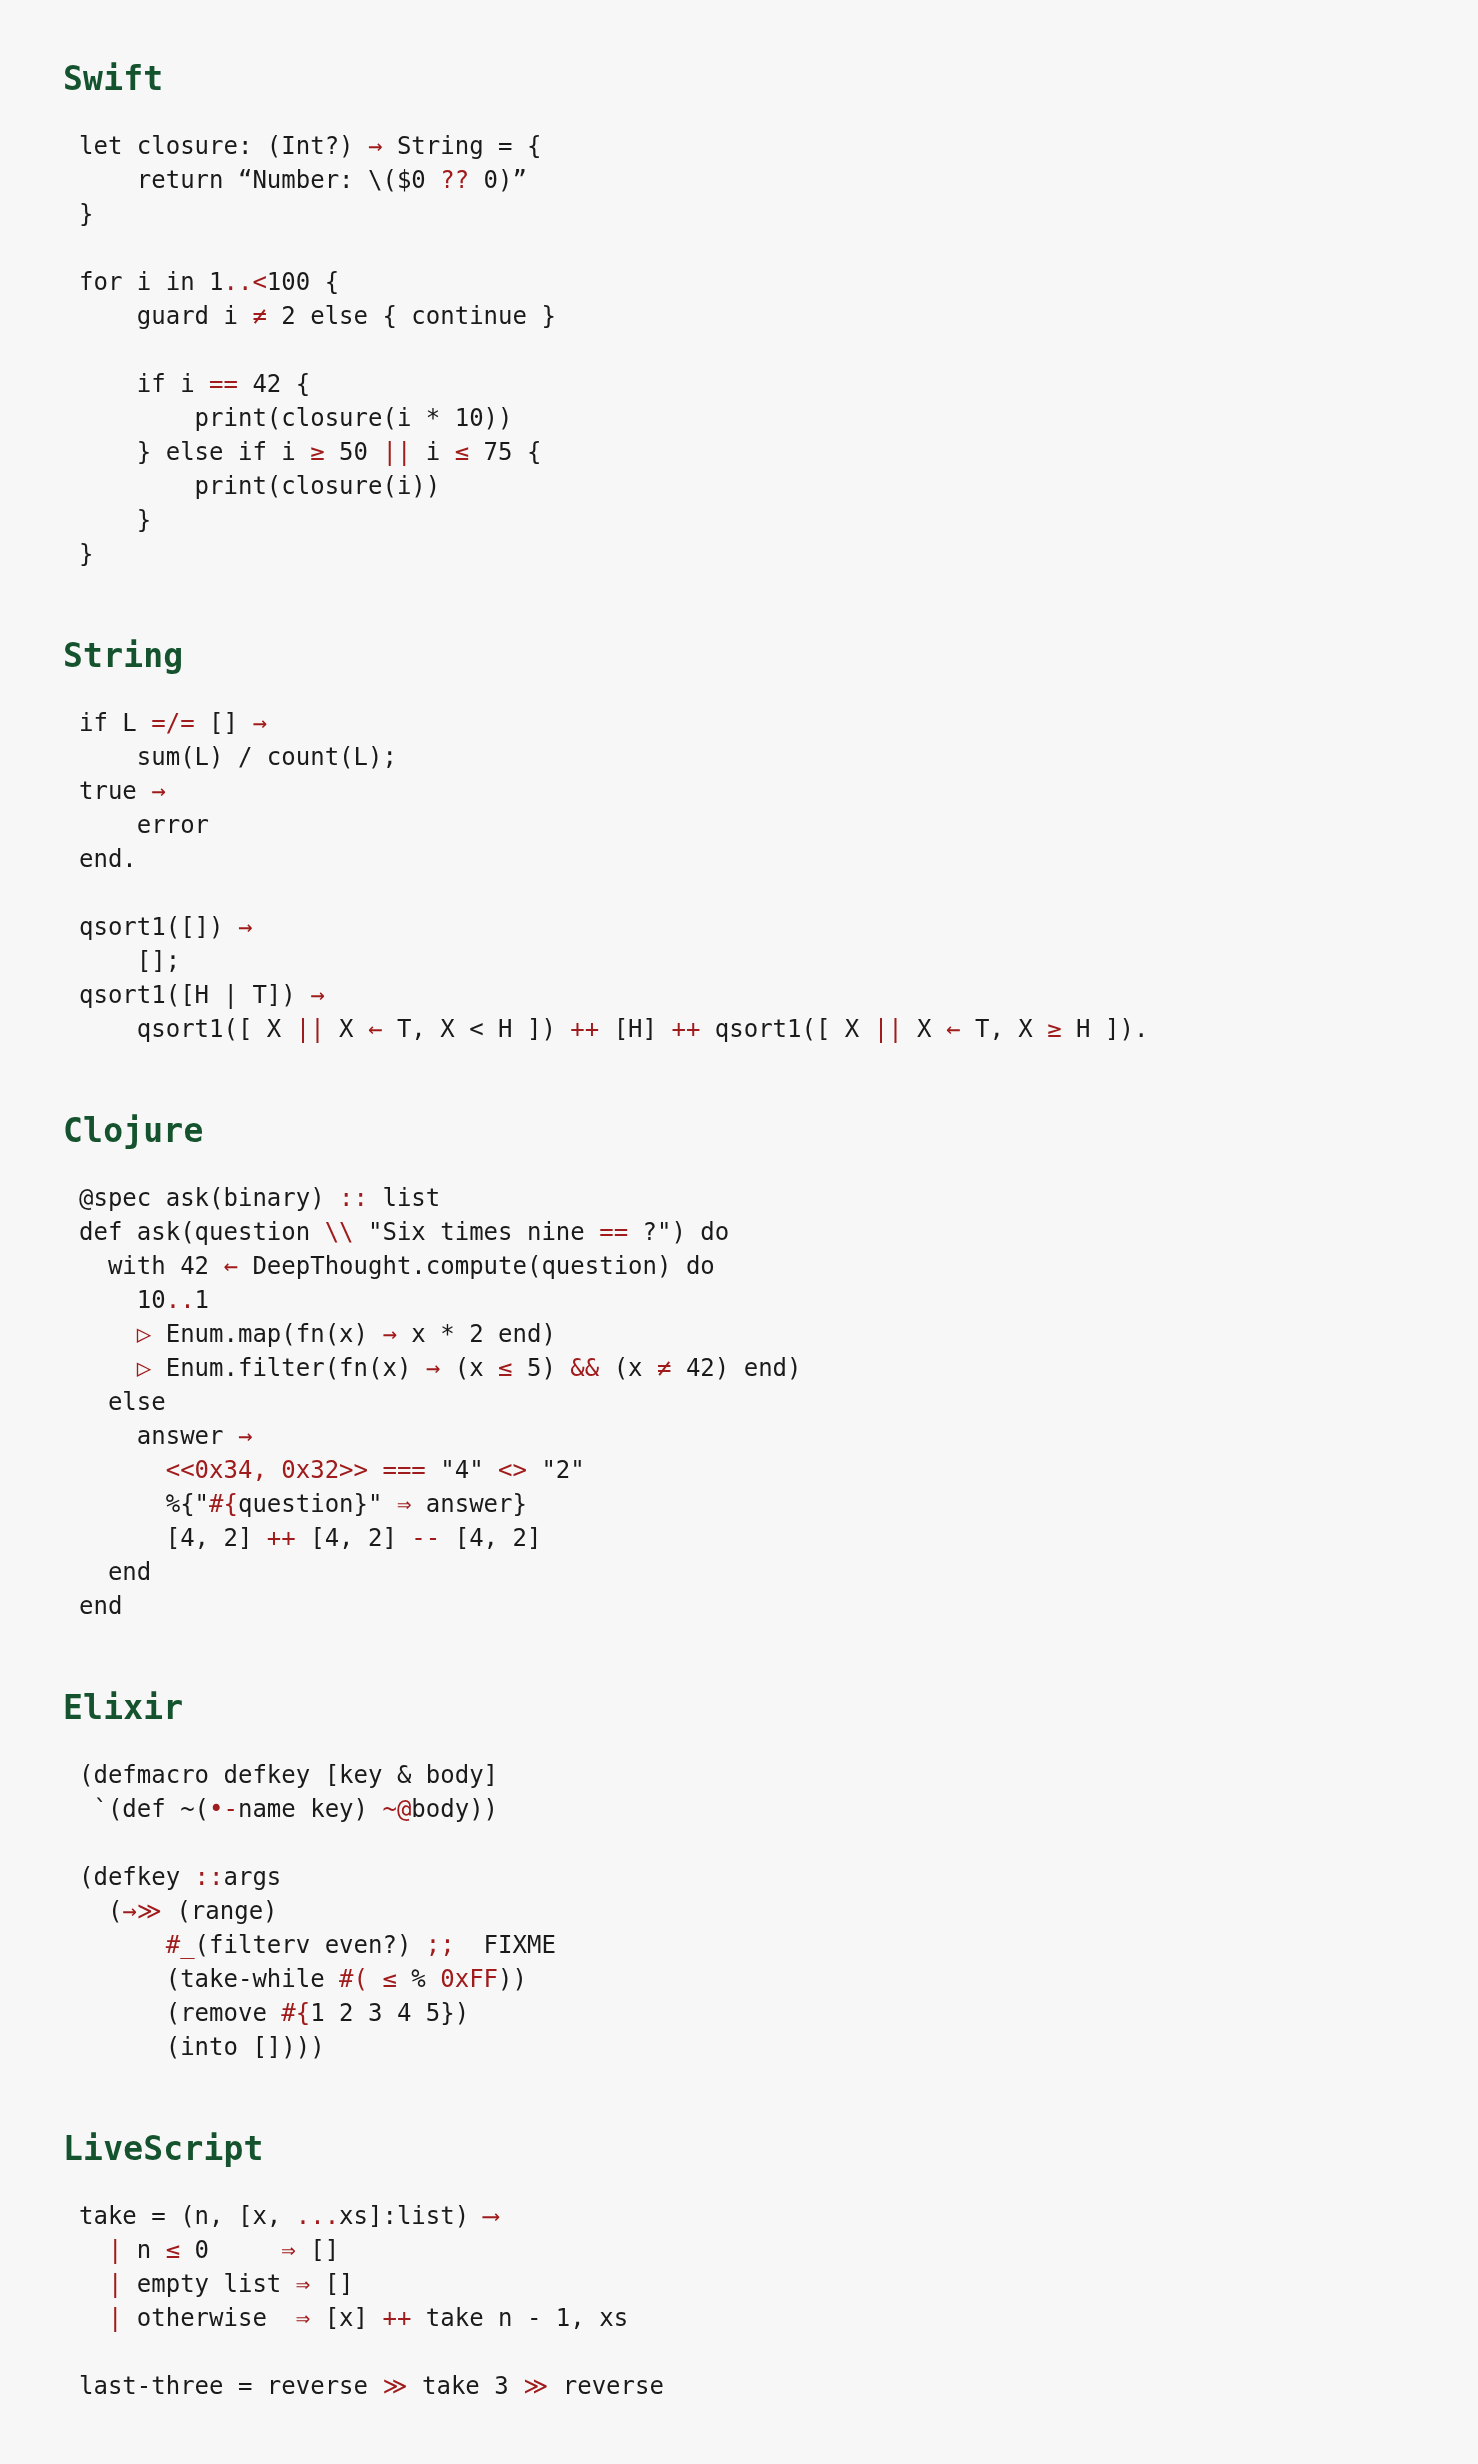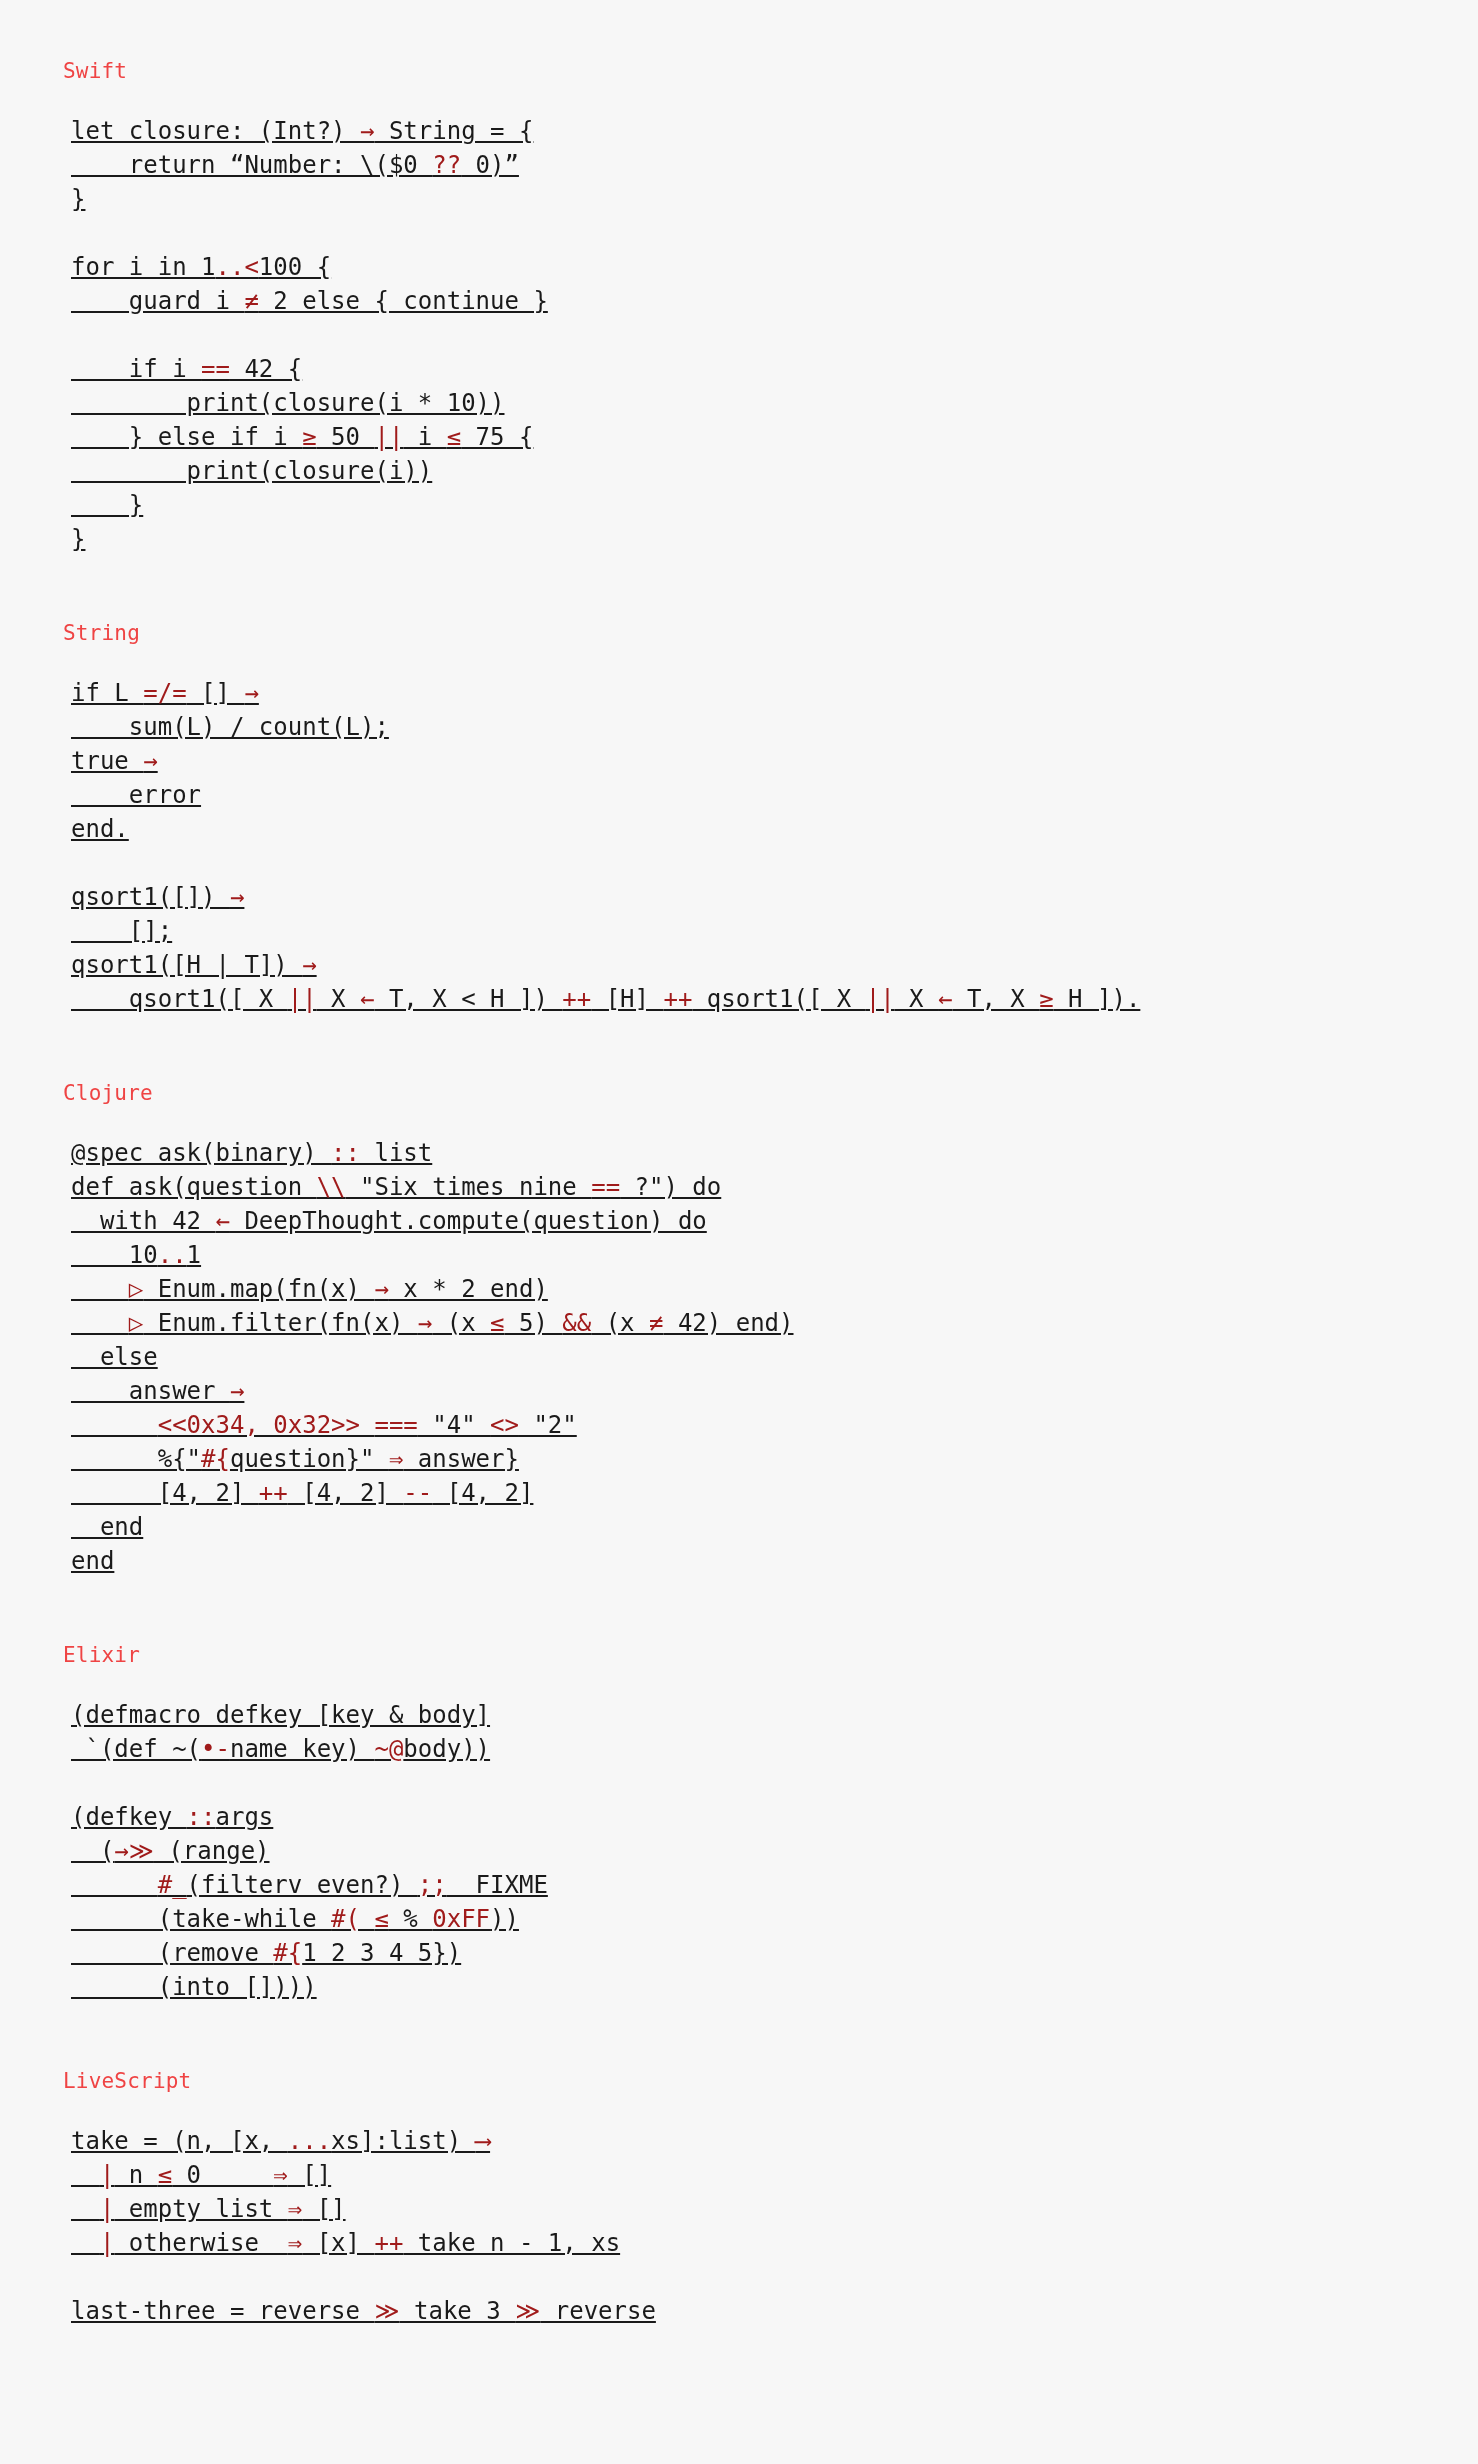--- a/index.html
+++ b/index.html
@@ -12,40 +12,39 @@
     min-height: 2464px;
     font-family: "DejaVu Sans Mono", monospace;
     color: #1a1a1a;
   }
   .page {
     padding: 59px 63px 78px 63px;
     box-sizing: border-box;
   }
   .lang-title {
     font-family: "DejaVu Sans Mono", monospace;
-    font-weight: normal;
-    font-size: 21px;
-    color: #ef4444;
+    font-weight: bold;
+    font-size: 33px;
+    color: #14532d;
     letter-spacing: 0.2px;
     margin: 0 0 31px 0;
   }
   .section {
     margin-bottom: 65px;
   }
   .section:last-child {
     margin-bottom: 0;
   }
   .code {
     font-family: "DejaVu Sans Mono", monospace;
     font-size: 24px;
     line-height: 34px;
     color: #1a1a1a;
     white-space: pre;
-    margin: 8px;
-    text-decoration: underline;
+    margin: 16px;
   }
   .blank {
     display: block;
     height: 34px;
   }
   .lig {
     color: #a01b1b;
   }
 </style>
 </head>

